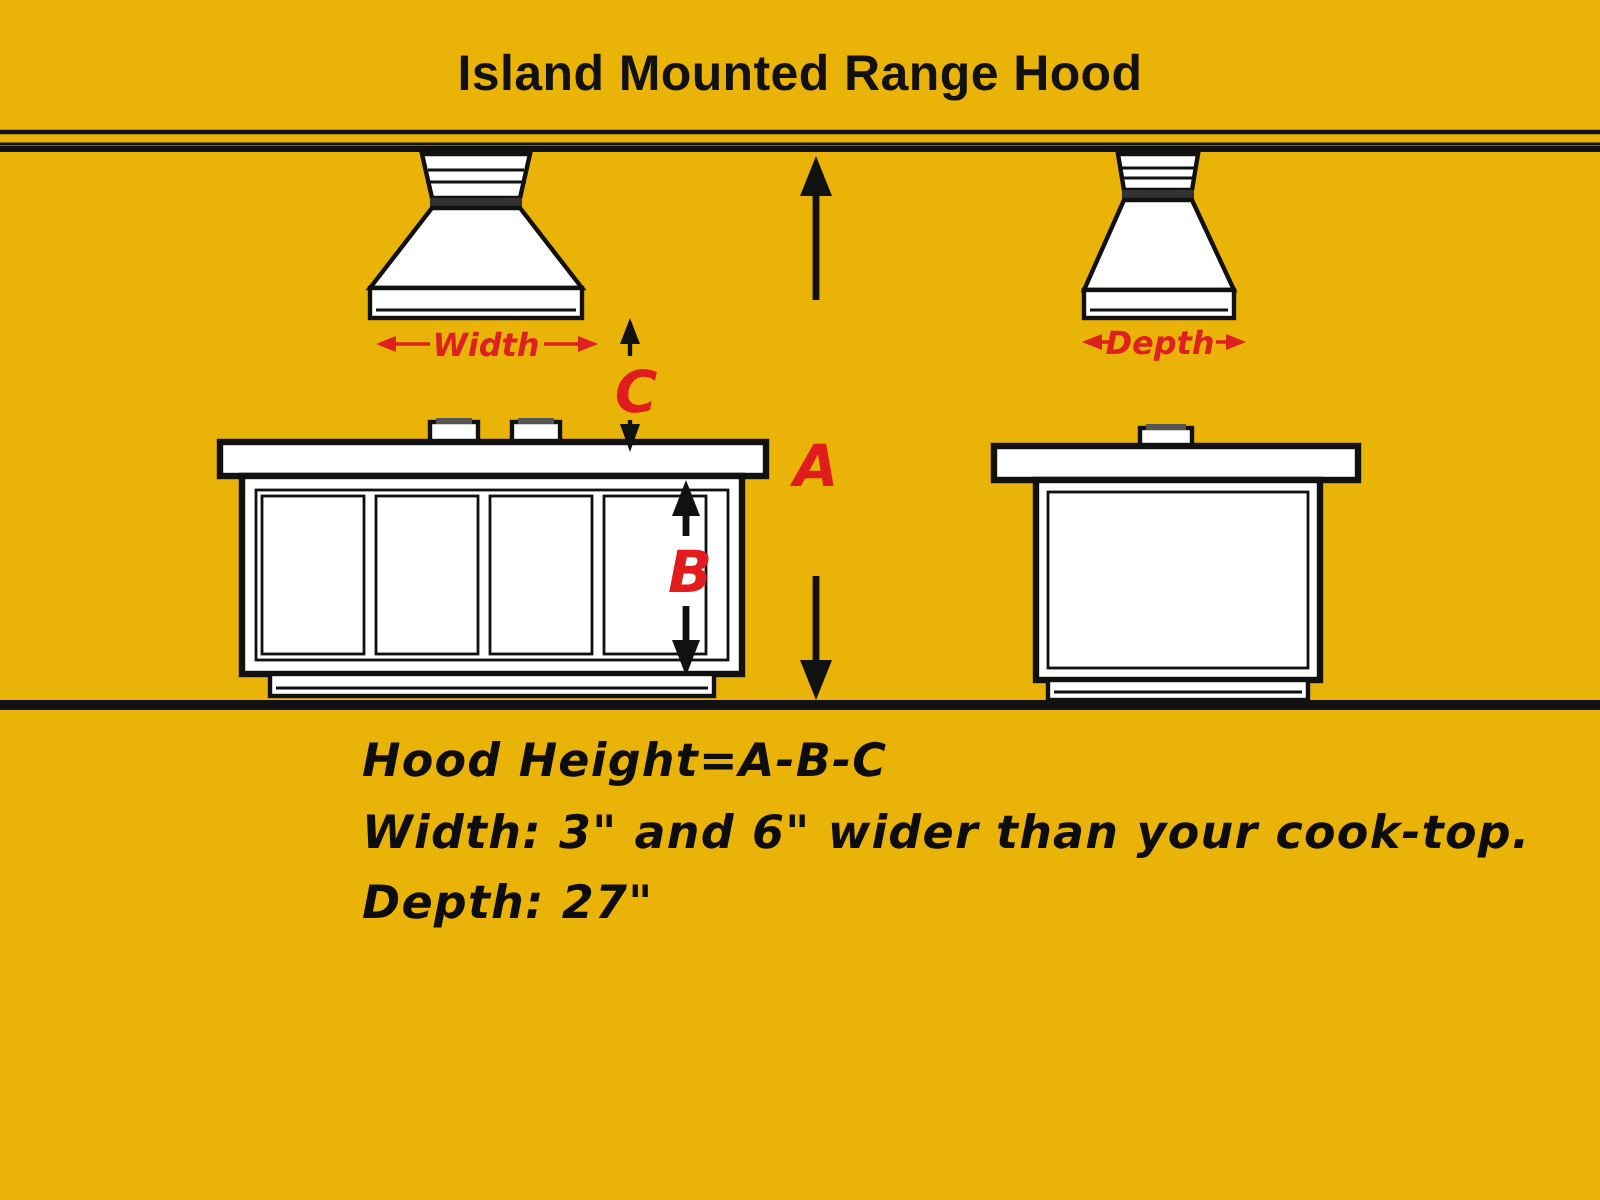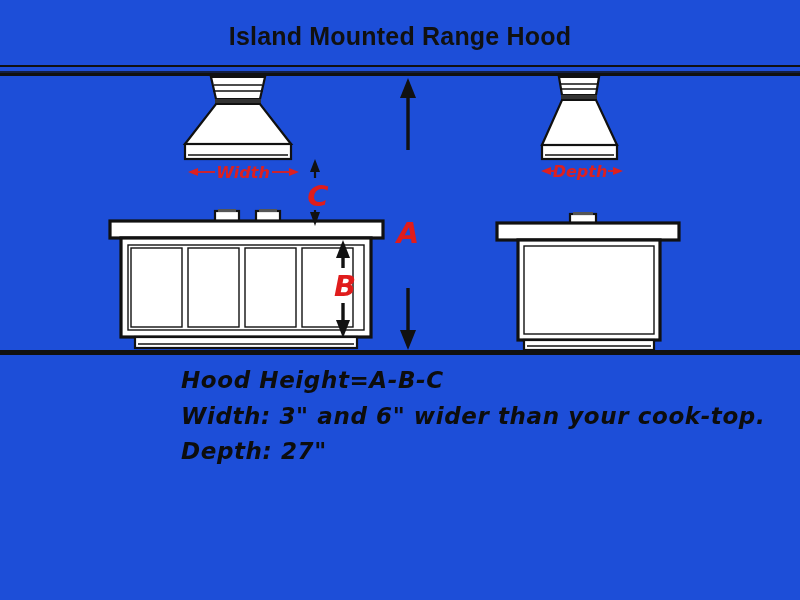--- a/index.html
+++ b/index.html
@@ -8,21 +8,21 @@
     padding: 0;
     background: #ffffff;
   }
   body {
     font-family: "Liberation Sans", sans-serif;
   }
   #stage {
     position: relative;
     width: 800px;
     height: 600px;
-    background: #1d4ed8;
+    background: #eab308;
     overflow: hidden;
   }
   #diagram-svg {
     position: absolute;
     left: 0;
     top: 0;
     width: 800px;
     height: 600px;
     display: block;
   }

